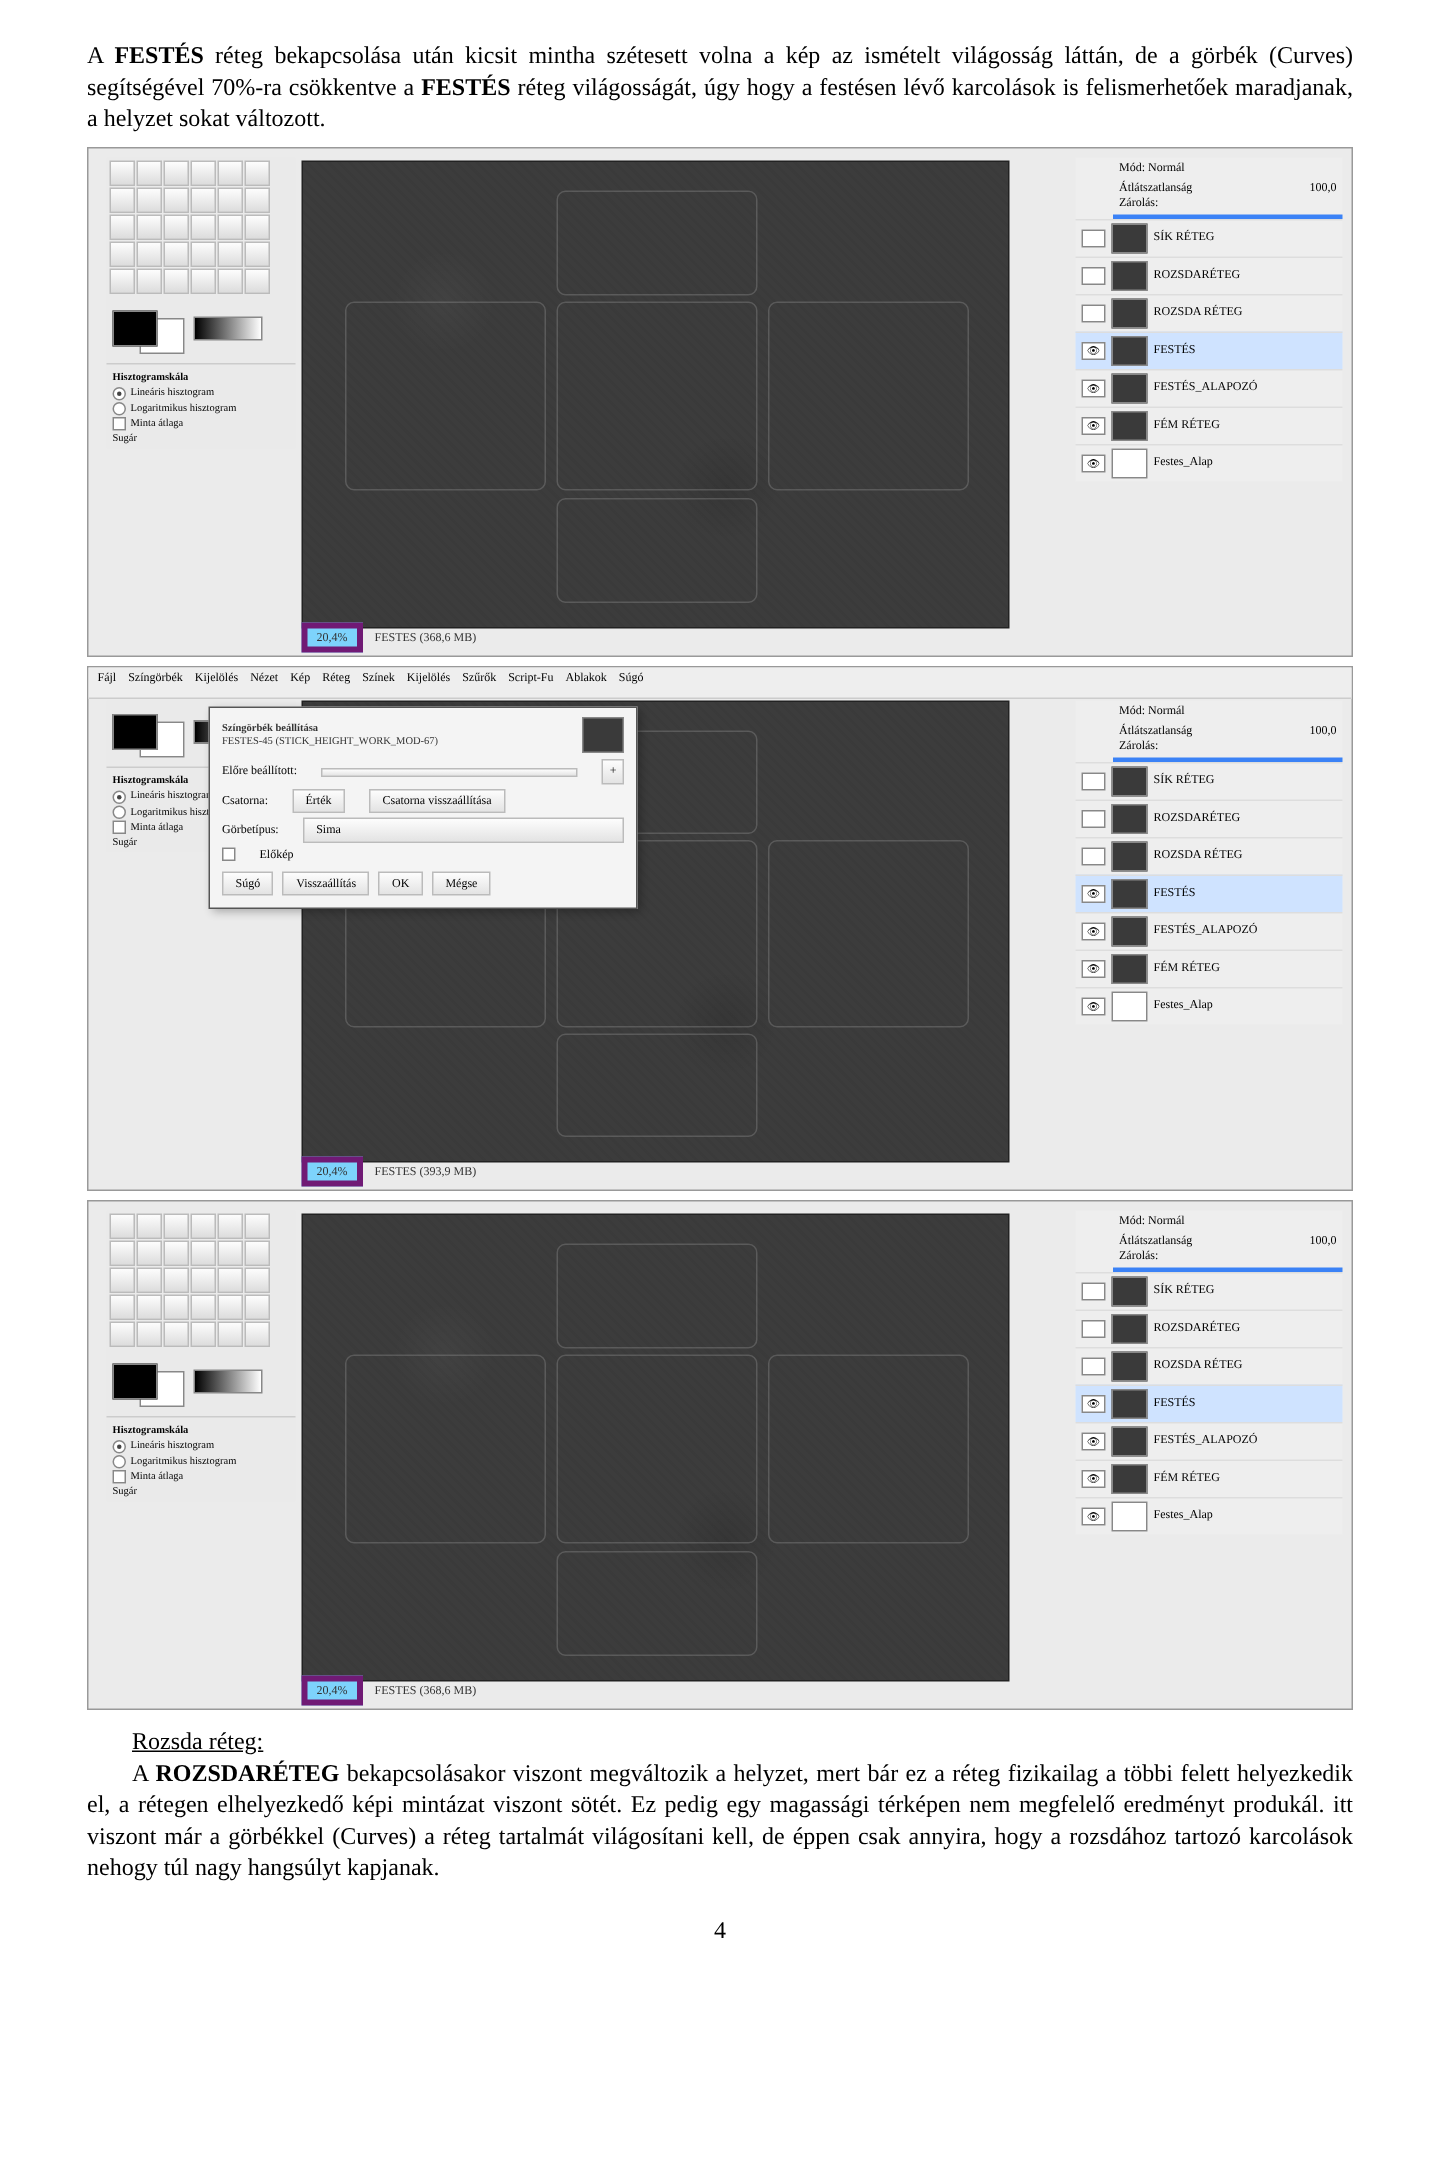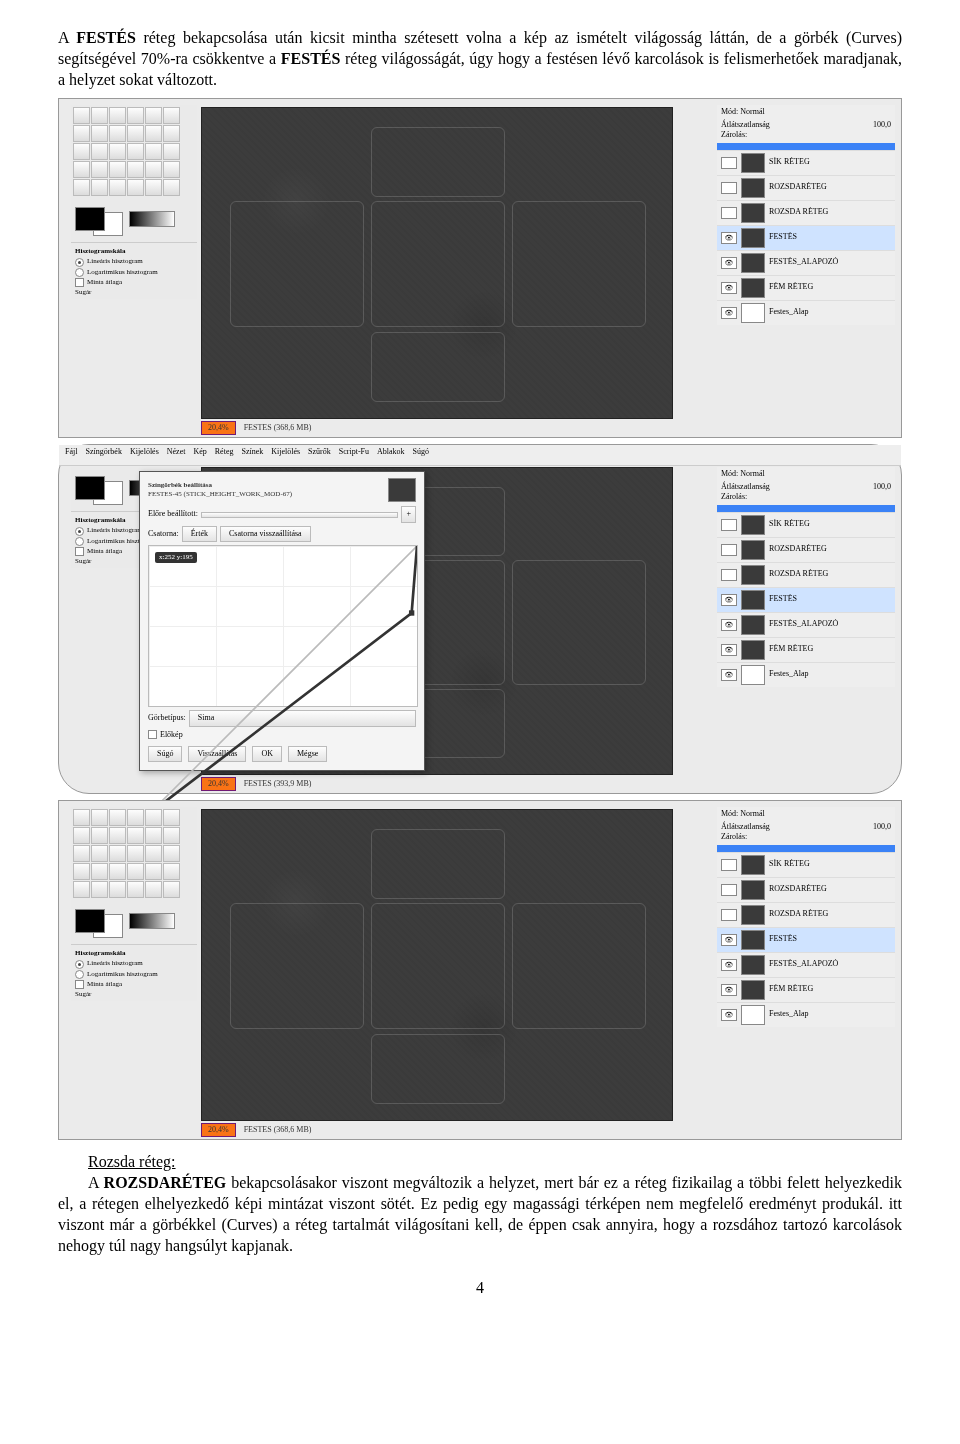--- a/index.html
+++ b/index.html
@@ -84,59 +84,59 @@
   .cb { width:7px; height:7px; border:1px solid #888; background:#fff; flex:none; }
 
   .layers {
     position: absolute;
     top: 6px;
     right: 6px;
     width: 178px;
     background: #eee;
     font-size: 8px;
   }
-  .lay-head { padding:2px 4px; border-bottom:7px solid #3b82f6; }
+  .lay-head { padding:2px 4px; border-bottom:3px solid #3b82f6;margin-left:25px; }
   .lay-row { display:flex; align-items:center; gap:4px; padding:2px 4px; border-top:1px solid #ddd;}
   .lay-row.sel { background:#cfe3ff; }
   .eye { width:14px; height:10px; border:1px solid #888; background:#fff; flex:none; font-size:7px; text-align:center; line-height:10px; }
   .thumb { width:22px; height:18px; background:#3a3a3a; border:1px solid #888; flex:none; }
   .lay-name { flex:1; white-space:nowrap; overflow:hidden; }
 
   .status {
     position:absolute;
     bottom:2px;
     left:142px;
     font-size:8px;
     color:#333;
     display:flex;
     gap:8px;
     align-items:center;
   }
-  .zoombox{ border:1px solid #701a75; padding:1px 6px; background:#f97316; }
+  .zoombox{ border:4px solid #701a75; padding:1px 6px; background:#7dd3fc; }
 
   .dialog {
     position:absolute;
     width:284px;
     background:#f4f4f4;
     border:1px solid #555;
     box-shadow:2px 2px 6px rgba(0,0,0,0.3);
     font-size:8px;
   }
   .dlg-title{
     background:linear-gradient(#3a3a3a,#111);
     color:#fff;
     padding:3px 6px;
     display:flex;
     justify-content:space-between;
     align-items:center;
   }
   .dlg-close{ width:14px; height:12px; background:#aa2222; color:#fff; font-size:8px; text-align:center; line-height:12px; border:1px solid #700;}
   .dlg-body{ padding:6px 8px 8px 8px; }
   .dlg-sub{ font-size:7px; color:#333; margin-bottom:4px; display:flex; justify-content:space-between; align-items:center;}
-  .field-row{ display:flex; align-items:center; gap:3px; margin:3px 0; }
+  .field-row{ display:flex; align-items:center; gap:16px; margin:3px 0; }
   .mini-btn{ border:1px solid #bbb; background:linear-gradient(#fdfdfd,#e3e3e3); padding:2px 8px; font-size:8px;}
   .curve-area{
     width:100%;
     height:160px;
     background:#fff;
     border:1px solid #bbb;
     position:relative;
     background-image:
       linear-gradient(#eee 1px, transparent 1px),
       linear-gradient(90deg,#eee 1px, transparent 1px);
@@ -284,21 +284,21 @@
         <div class="thumb" style="background:#fff;"></div>
         <span class="lay-name">Festes_Alap</span>
       </div>
   </div>
   <div class="status">
     <span class="zoombox">20,4%</span>
     <span>FESTES (368,6 MB)</span>
   </div>
 </div>
 
-<div class="shot" style="height:350px;margin-top:6px;border-radius:31px;">
+<div class="shot" style="height:350px;margin-top:6px;">
   <div class="menubar">
     <span>Fájl</span>
     <span>Színgörbék</span>
     <span>Kijelölés</span>
     <span>Nézet</span>
     <span>Kép</span>
     <span>Réteg</span>
     <span>Színek</span>
     <span>Kijelölés</span>
     <span>Szűrők</span>
@@ -400,28 +400,20 @@
       <div class="field-row">
         <span>Előre beállított:</span>
         <div class="mini-btn" style="flex:1;"></div>
         <div class="mini-btn" style="padding:2px 4px;">+</div>
       </div>
       <div class="field-row">
         <span>Csatorna:</span>
         <div class="mini-btn">Érték</div>
         <div class="mini-btn">Csatorna visszaállítása</div>
       </div>
-      <div class="curve-area">
-        <div class="tooltip">x:252 y:195</div>
-        <svg class="curve-line" viewBox="0 0 100 100" preserveAspectRatio="none">
-          <line x1="0" y1="100" x2="100" y2="0" stroke="#bbb" stroke-width="0.6"></line>
-          <path d="M0,100 L98,25 L100,0" stroke="#333" stroke-width="1" fill="none"></path>
-          <rect x="97" y="24" width="2" height="2" fill="#333"></rect>
-        </svg>
-      </div>
       <div class="field-row">
         <span>Görbetípus:</span>
         <div class="mini-btn" style="flex:1;">Sima</div>
       </div>
       <div class="field-row">
           <div class="cb"></div>
           <span>Előkép</span>
         </div>
       <div class="dlg-foot">
         <div class="mini-btn">Súgó</div>

